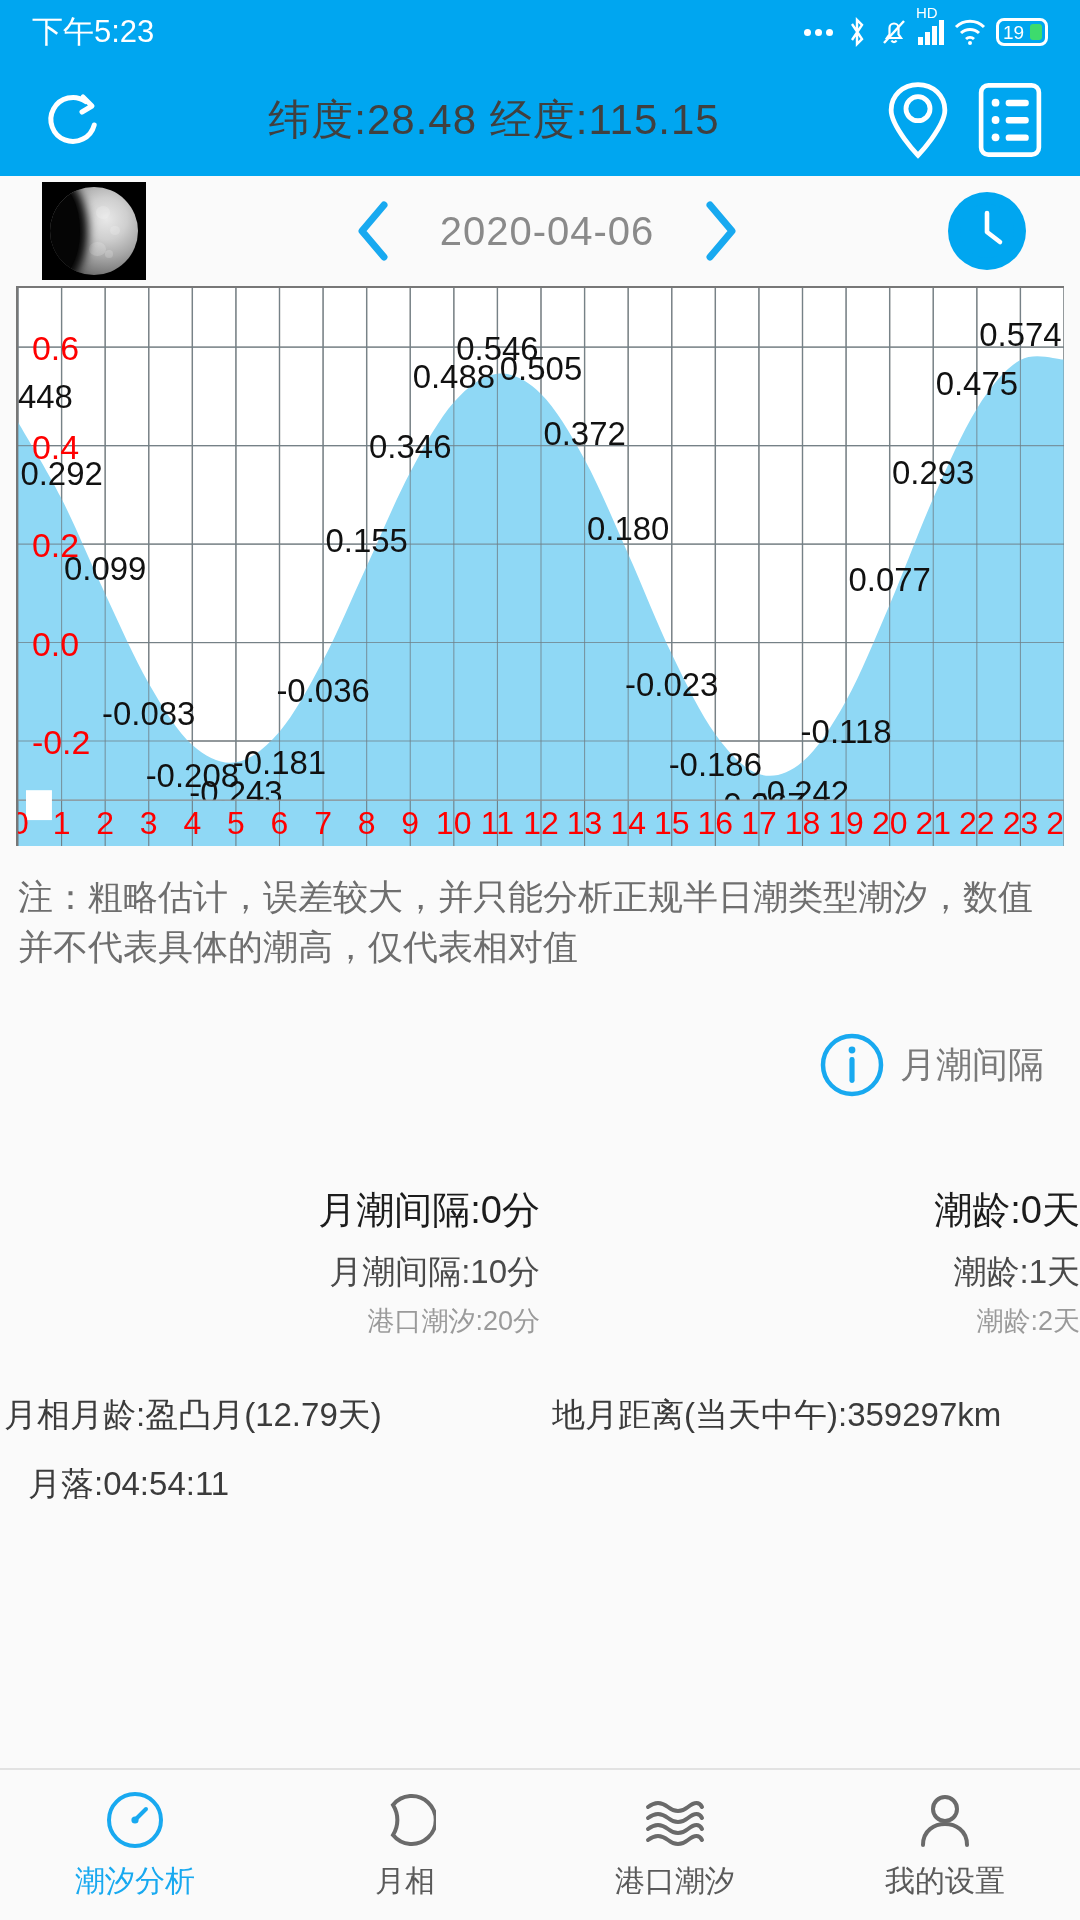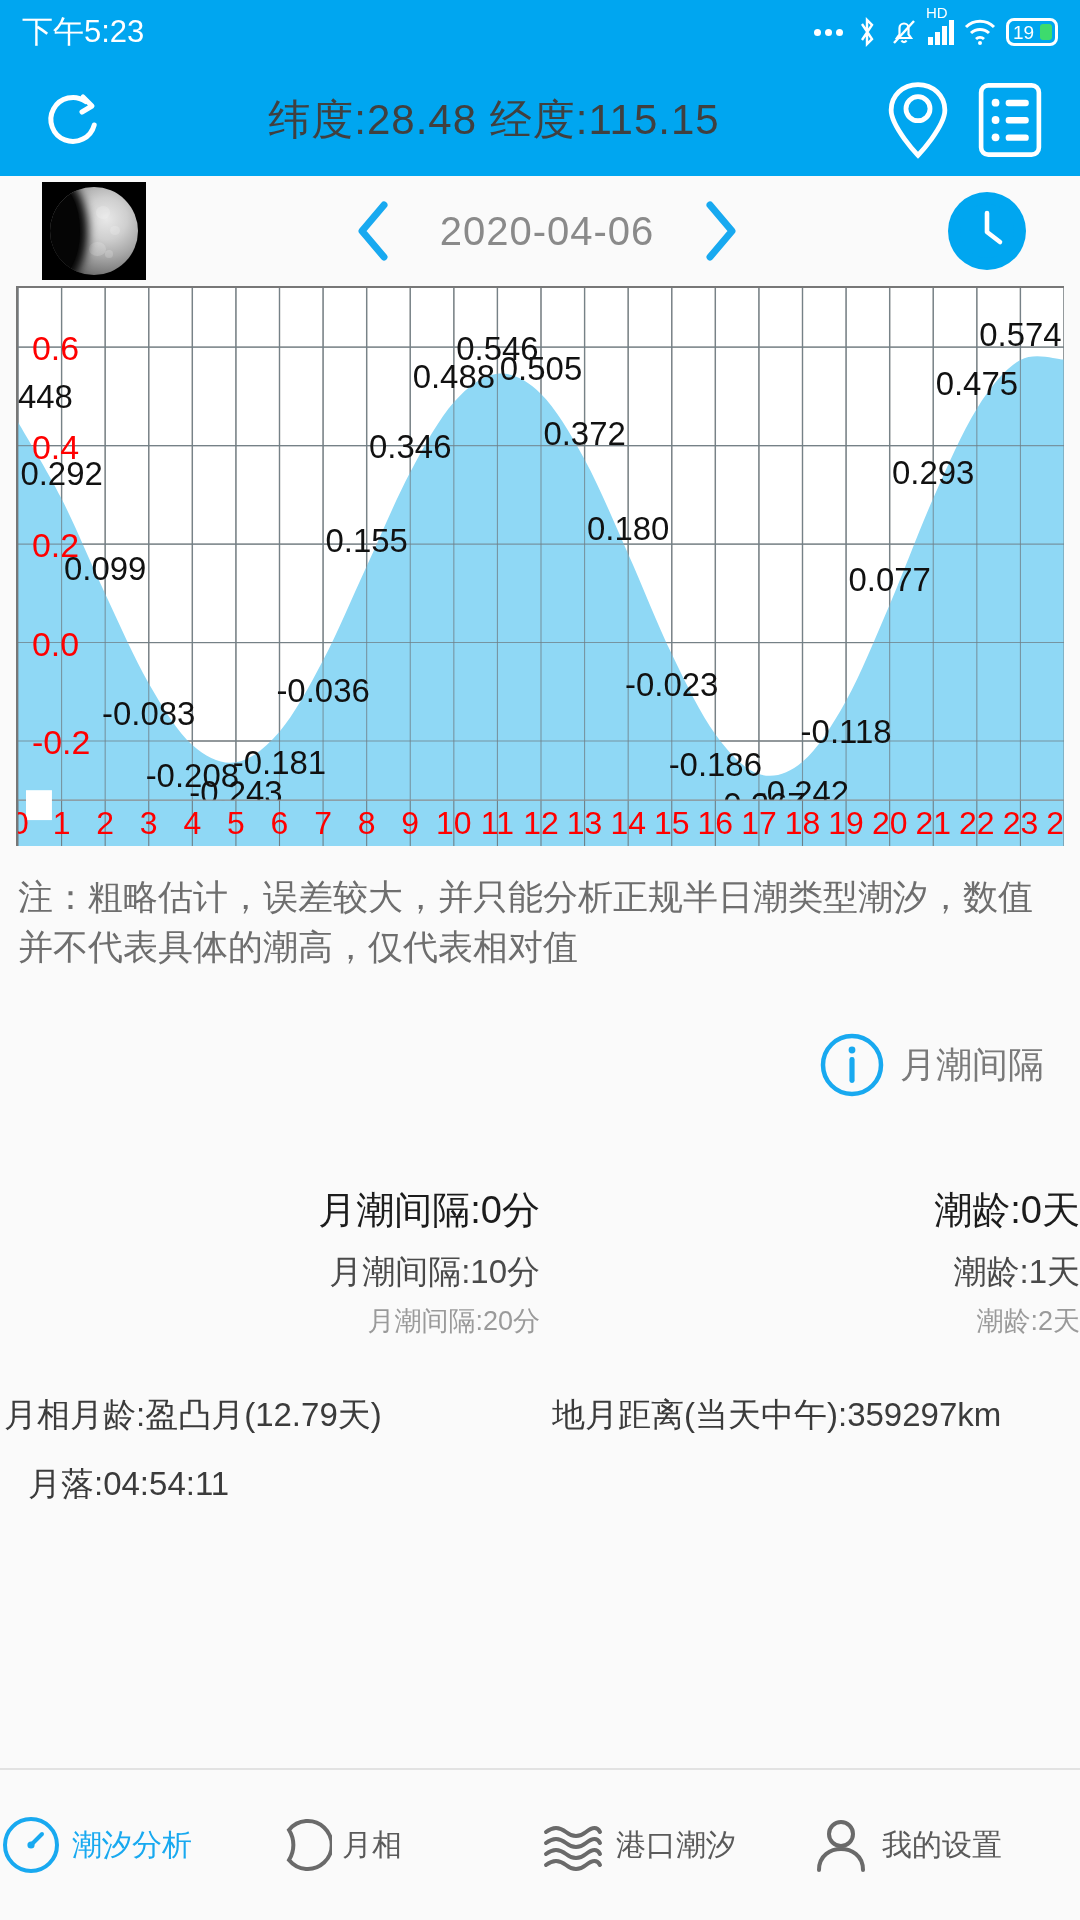--- a/index.html
+++ b/index.html
@@ -7,21 +7,21 @@
   body {
     font-family: "Liberation Sans", "DejaVu Sans", sans-serif;
     background:#fafafa;
     overflow:hidden;
     position:relative;
   }
 
   
   .statusbar{
     height:64px; background:#00a6f0; color:#fff;
-    display:flex; align-items:center; padding:0 22px;
+    display:flex; align-items:center; padding:0 32px;
     font-size:30px;
   }
   .status-time{ letter-spacing:0px; font-size:31px;}
   .status-right{ margin-left:auto; display:flex; align-items:center; gap:9px;}
   .si{ display:flex; align-items:flex-end; }
   .dots{ display:flex; gap:4px; align-items:center; margin-right:2px;}
   .dots i{ width:7px;height:7px;border-radius:50%;background:#fff;display:block;}
   .bars{ display:flex; align-items:flex-end; gap:2px; height:26px;}
   .bars span{ width:5px;background:#fff;display:block;}
   .hdwrap{position:relative; display:flex; align-items:flex-end;}
@@ -103,21 +103,21 @@
   .details{margin-top:54px;padding:0 4px;}
   .drow{display:flex;margin-bottom:24px;}
   .drow .dcell{flex:1;font-size:33px;color:#3b3b3b;}
   .drow .dcell:last-child{padding-left:24px;}
 
   
   .bottomnav{
     position:absolute;left:0;right:0;bottom:0;height:152px;background:#fafafa;
     border-top:2px solid #e2e2e2;display:flex;align-items:center;
   }
-  .navitem{flex:1;display:flex;flex-direction:row;align-items:center;gap:10px;}
+  .navitem{flex:1;display:flex;flex-direction:column;align-items:center;gap:10px;}
   .navitem .nl{font-size:30px;color:#5a5a5a;}
   .navitem.active .nl{color:#18a9f0;}
 </style>
 </head>
 <body>
 
 <div class="statusbar">
   <div class="status-time">下午5:23</div>
   <div class="status-right">
     <span class="dots">
@@ -375,21 +375,21 @@
     <circle cx="34" cy="19" r="3.4" fill="#18a9f0"></circle>
     <rect x="31.4" y="26" width="5.2" height="26" rx="2.4" fill="#18a9f0"></rect>
   </svg>
   <span class="lbl">月潮间隔</span>
 </div>
 
 <div class="intervals">
   <div class="col">
     <div class="l1">月潮间隔:0分</div>
     <div class="l2">月潮间隔:10分</div>
-    <div class="l3">月潮间隔:20分</div>
+    <div class="l3">港口潮汐:20分</div>
   </div>
   <div class="col">
     <div class="l1">潮龄:0天</div>
     <div class="l2">潮龄:1天</div>
     <div class="l3">潮龄:2天</div>
   </div>
 </div>
 
 <div class="details">
   <div class="drow">

